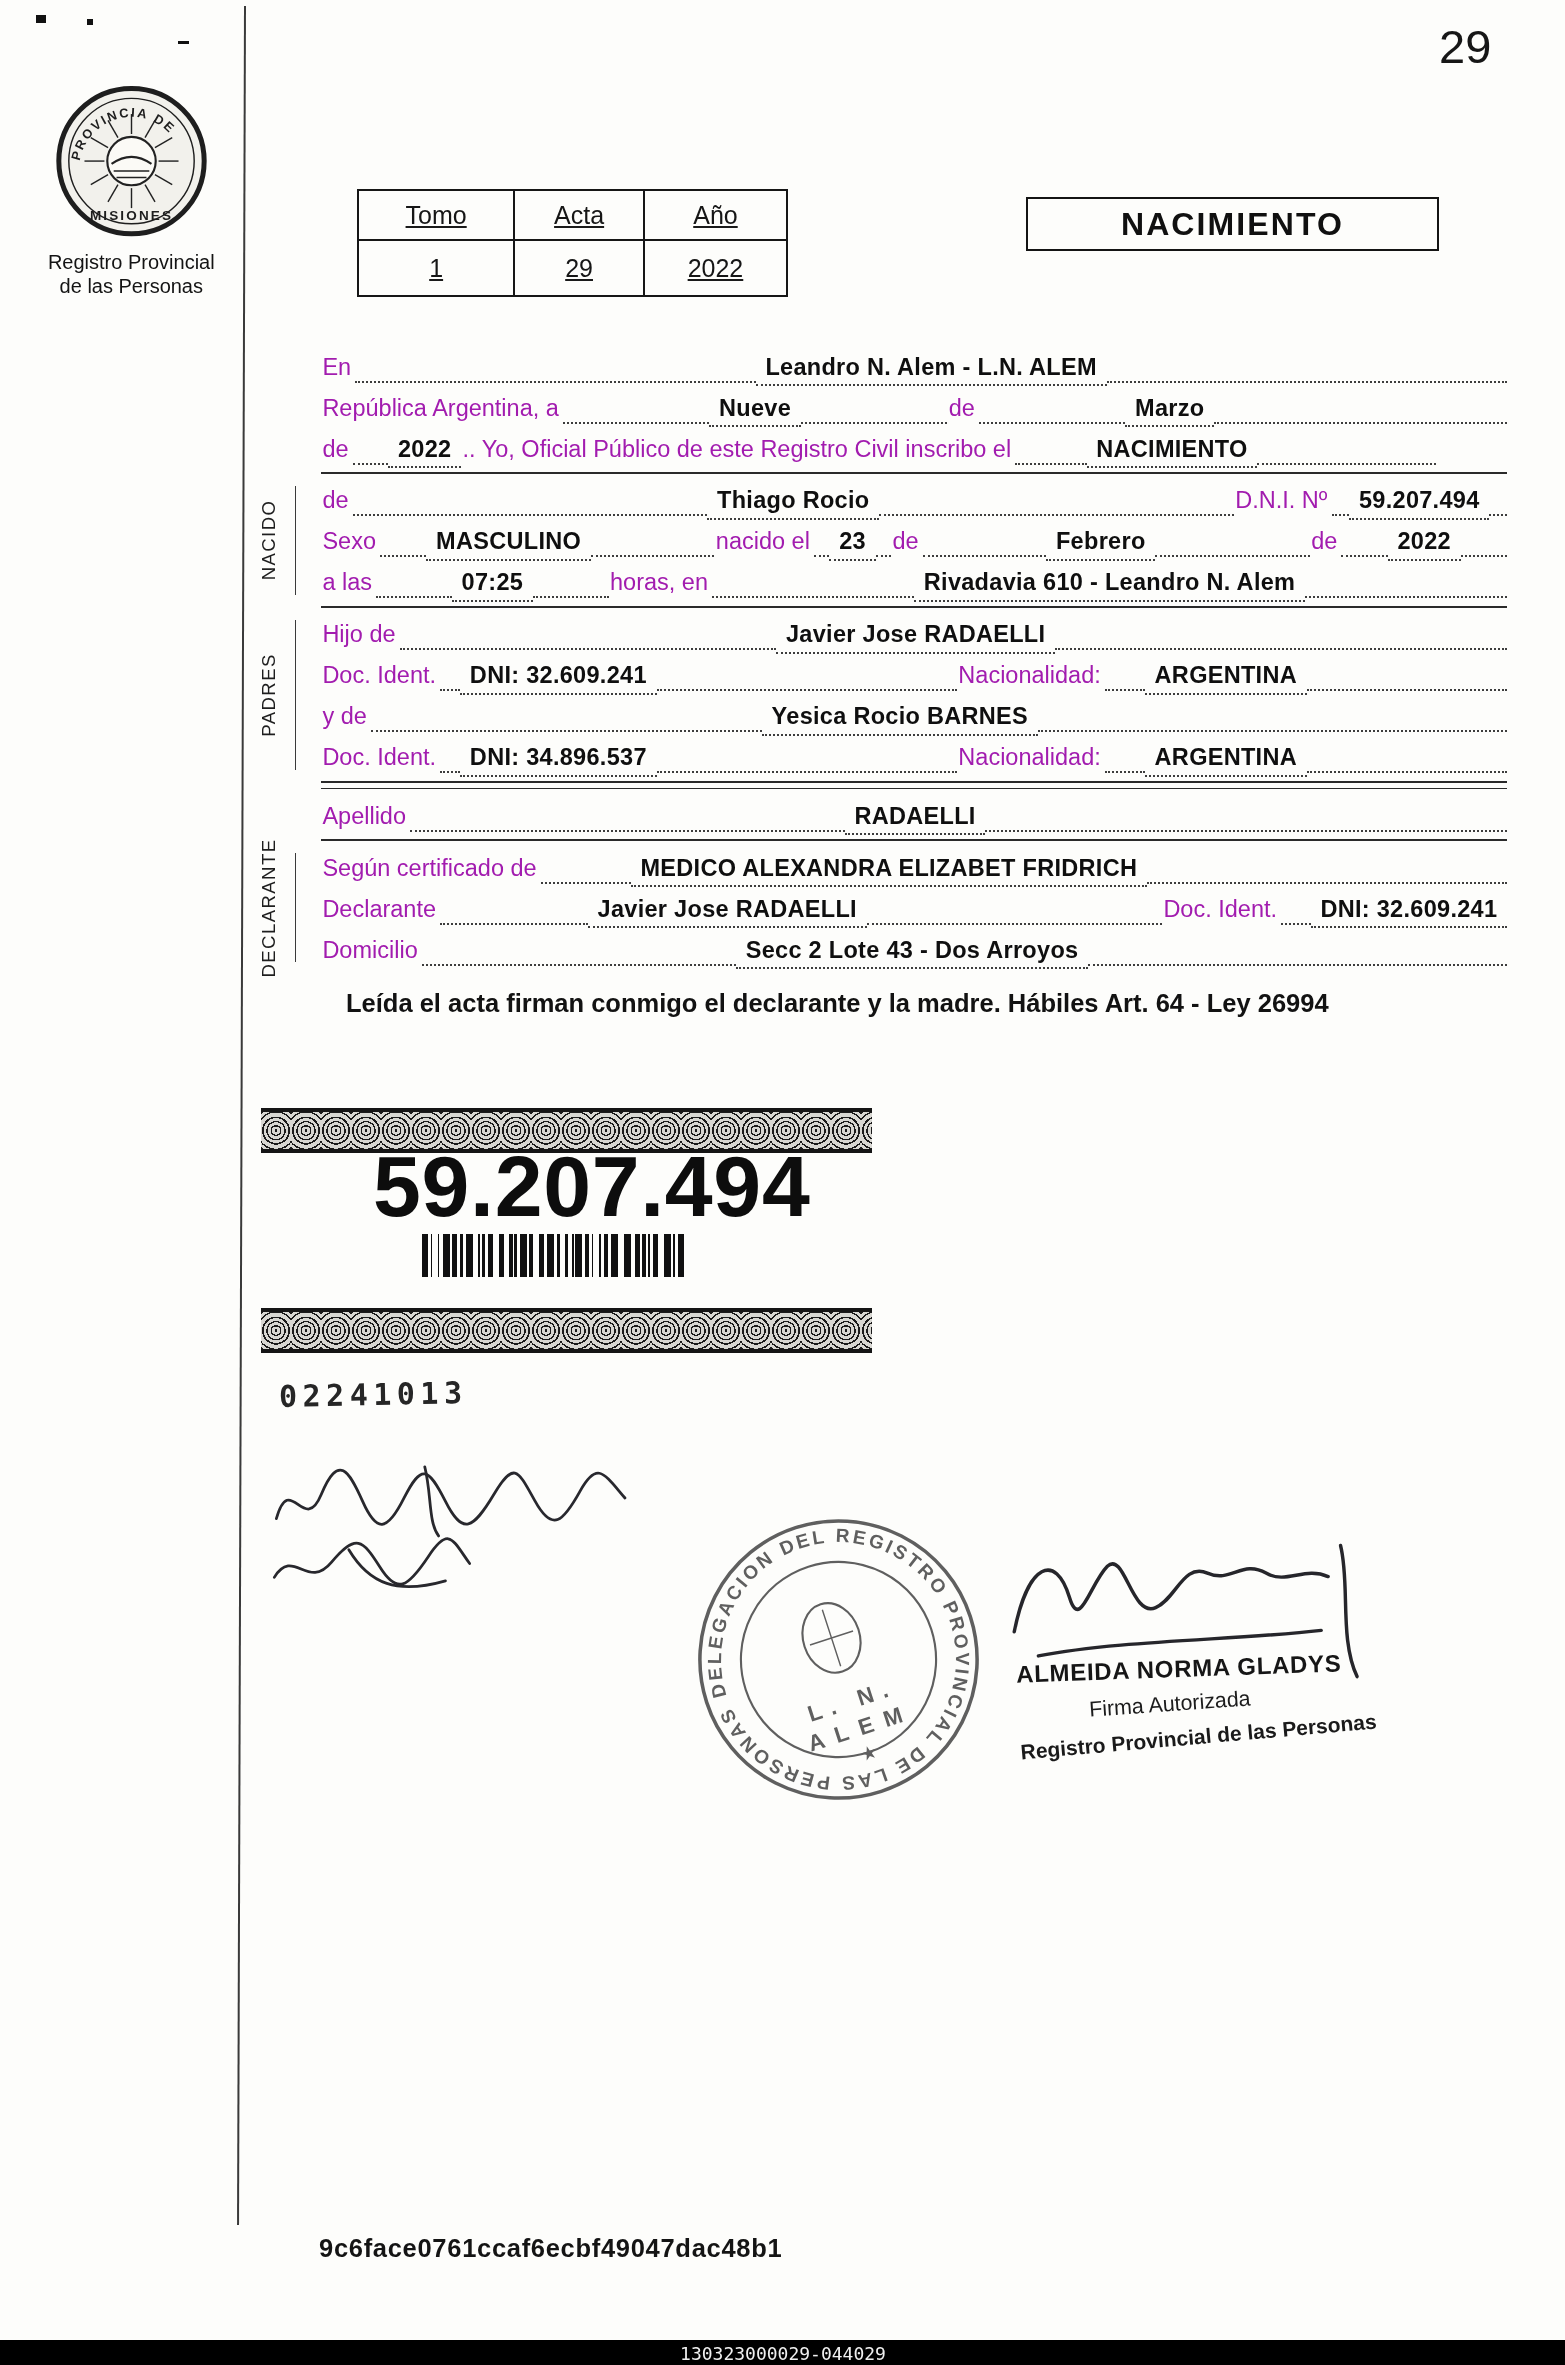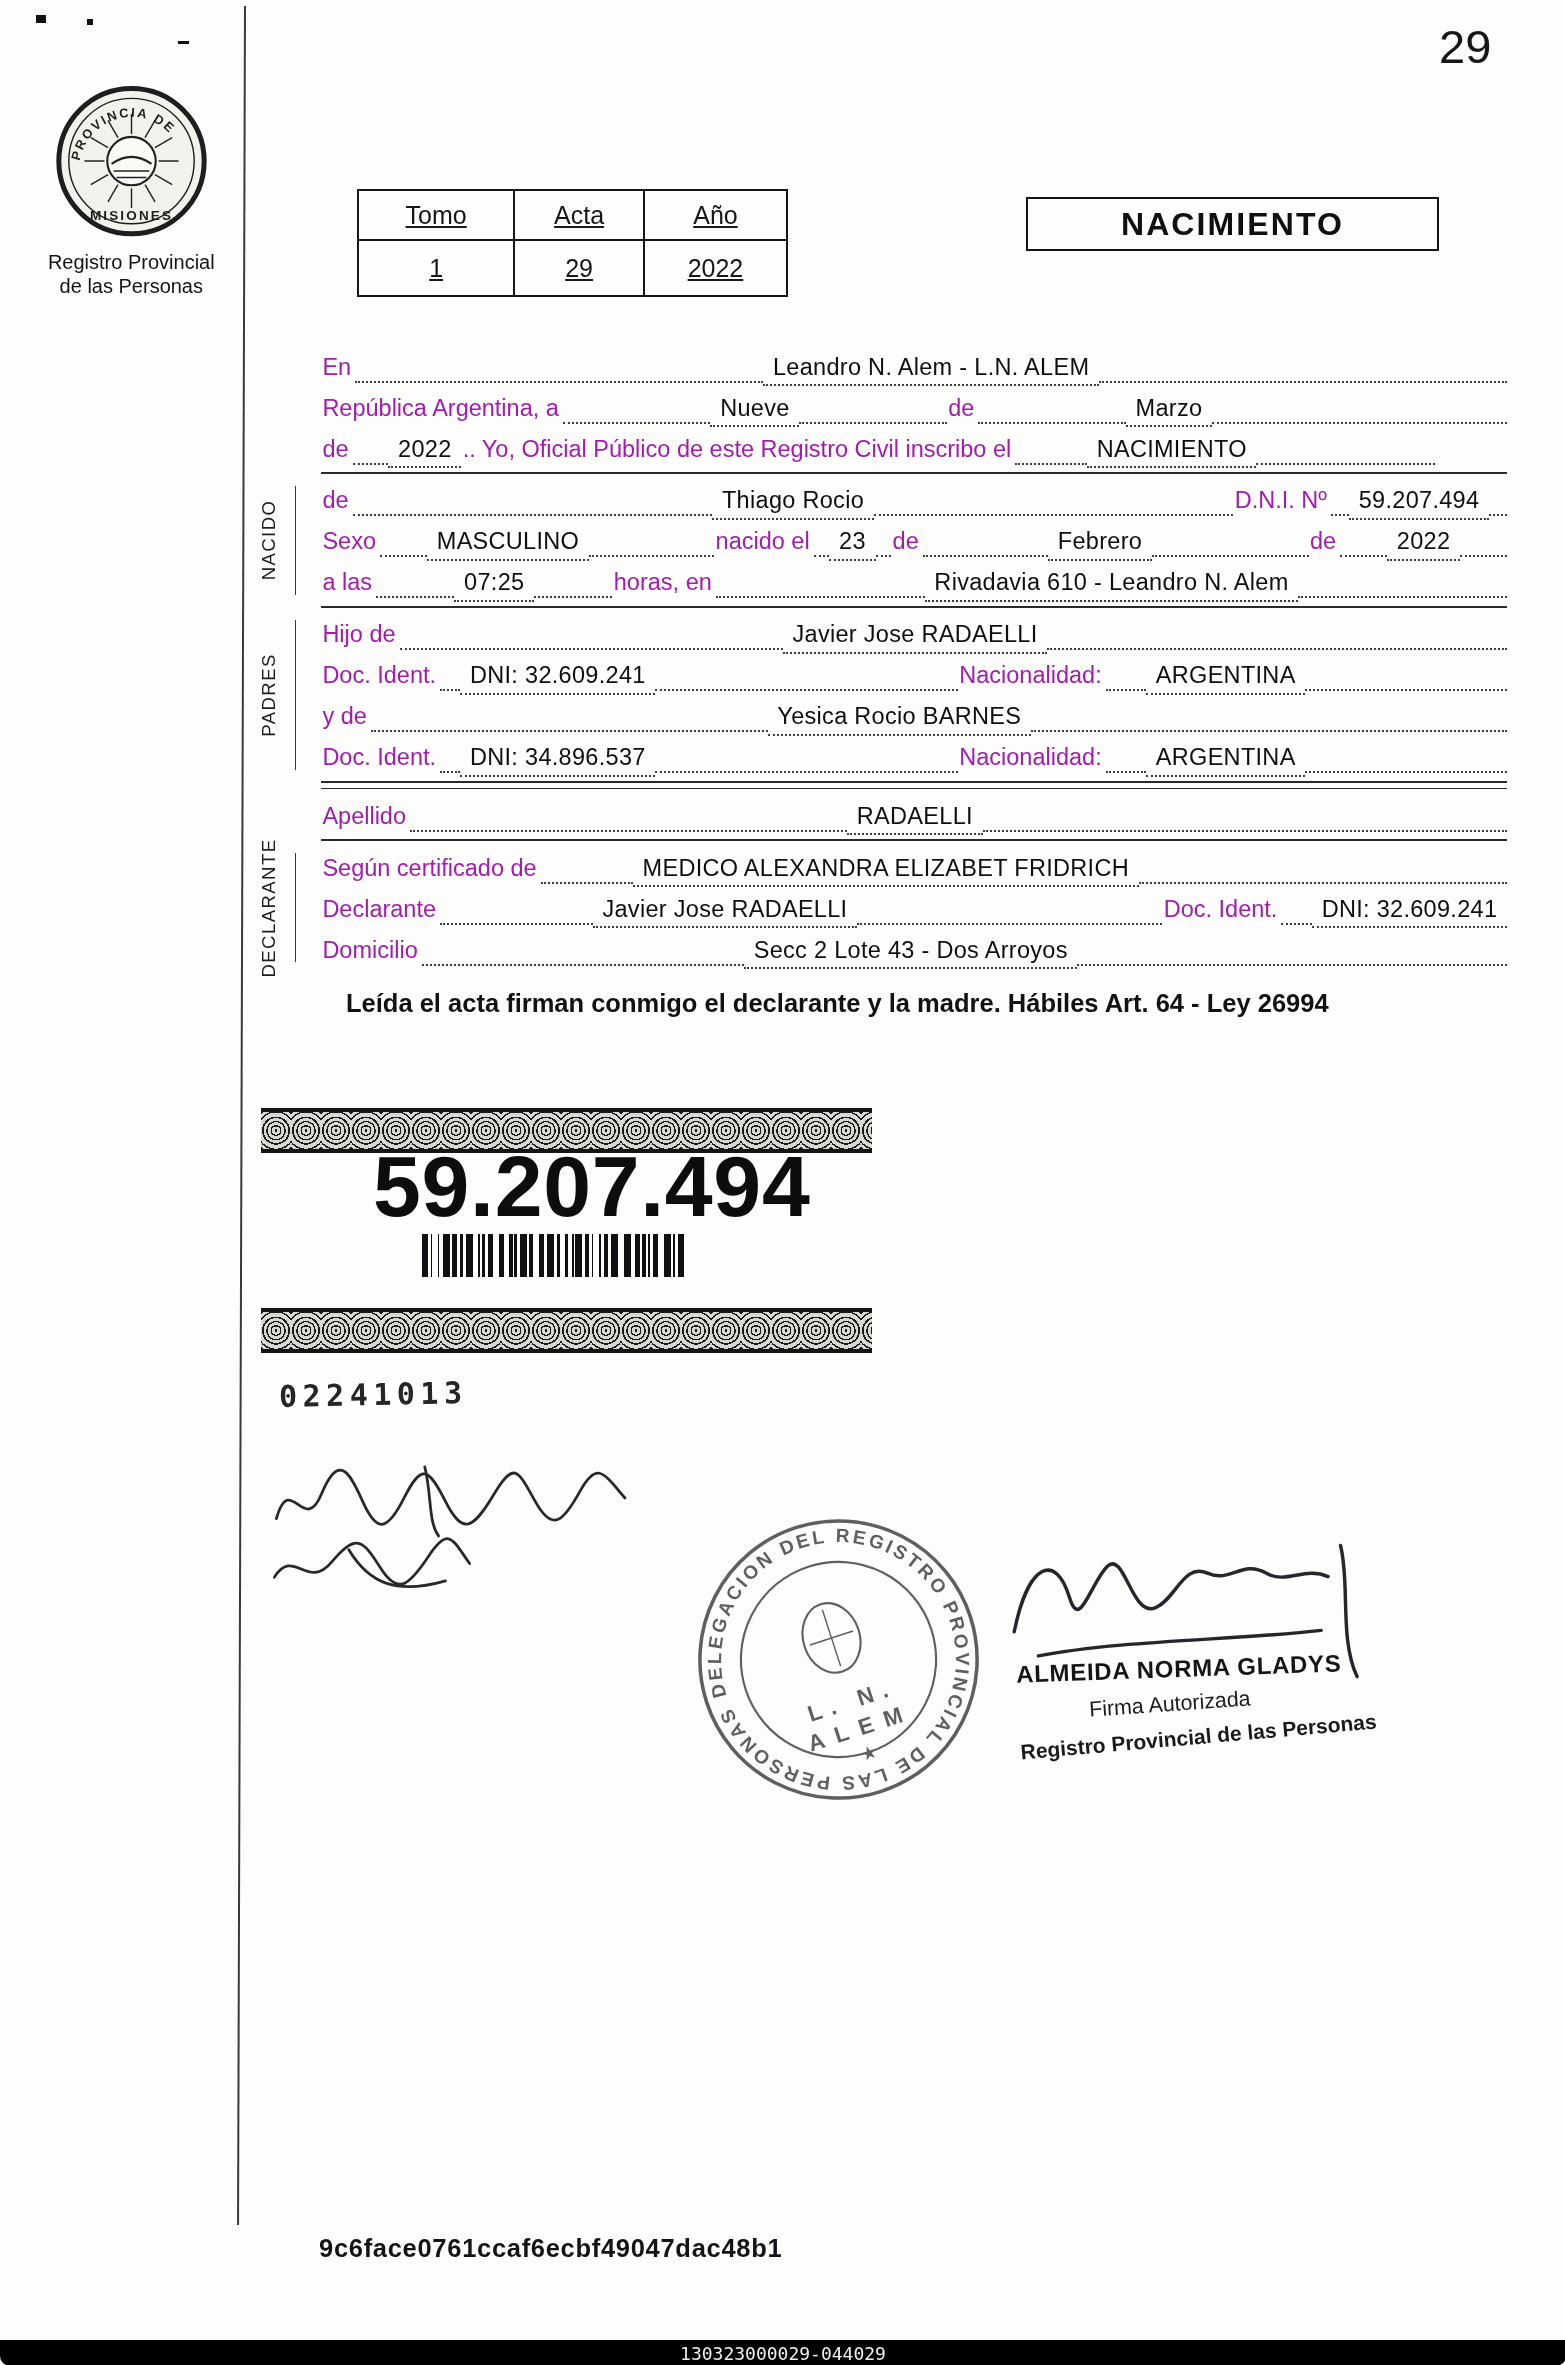--- a/index.html
+++ b/index.html
@@ -3,21 +3,20 @@
 <meta charset="utf-8">
 <style>
   html,body{margin:0;padding:0;background:#ffffff;}
   .page{
     position:relative;
     width:1566px;height:2366px;
     background:#fdfdfb;
     font-family:"Liberation Sans",sans-serif;
     color:#1a1a1a;
     overflow:hidden;
-    border-radius:10px;
   }
   
   .artifact{position:absolute;background:#111;}
   .artifact.a1{left:36px;top:15px;width:9.7px;height:7.6px;}
   .artifact.a2{left:87px;top:19.3px;width:5.5px;height:5.5px;}
   .artifact.a3{left:178px;top:41px;width:11px;height:2.8px;}
 
   .pagenum{position:absolute;left:1439px;top:19.3px;font-size:47px;color:#161616;}
 
   .seal-wrap{position:absolute;left:46px;top:77px;width:171px;}
@@ -37,21 +36,21 @@
   .acta-table td{height:52px;}
 
   .type-box{position:absolute;left:1026px;top:197px;width:409px;height:50px;
     border:2.8px solid #141414;display:flex;align-items:center;justify-content:center;
     font-weight:bold;font-size:32px;letter-spacing:2.1px;color:#101010;}
 
   
   .form{position:absolute;left:321px;top:345px;width:1186px;}
   .fline{display:flex;align-items:flex-end;height:41px;font-size:23.5px;white-space:nowrap;}
   .lbl{padding:0 4.1px 5.5px 1.4px;color:#a21caf;}
-  .val{font-weight:normal;color:#0f0f0f;text-align:center;padding:0 9.7px 3.5px;
+  .val{font-weight:bold;color:#0f0f0f;text-align:center;padding:0 9.7px 3.5px;
     border-bottom:2.1px dotted #3d3d3d;letter-spacing:0.3px;}
   .dotfill{height:0;border-bottom:2.1px dotted #3d3d3d;margin-bottom:3.5px;}
   .d01{flex:.1}.d02{flex:.2}.d03{flex:.3}.d05{flex:.5}.d08{flex:.8}
   .d1{flex:1}.d15{flex:1.5}.d2{flex:2}.d25{flex:2.5}.d3{flex:3}.d4{flex:4}
   .sep{border-top:2.1px solid #2a2a2a;margin:4.1px 0 4.8px;}
   .sep.dbl{border-bottom:1.4px solid #2a2a2a;height:5.5px;}
   .fgroup{position:relative;}
   .fgroup::before{content:"";position:absolute;left:-26px;top:7px;bottom:7px;width:1.4px;background:#3a3a3a;}
   .side-label{position:absolute;left:-52px;top:50%;
     transform:translate(-50%,-50%) rotate(-90deg);

